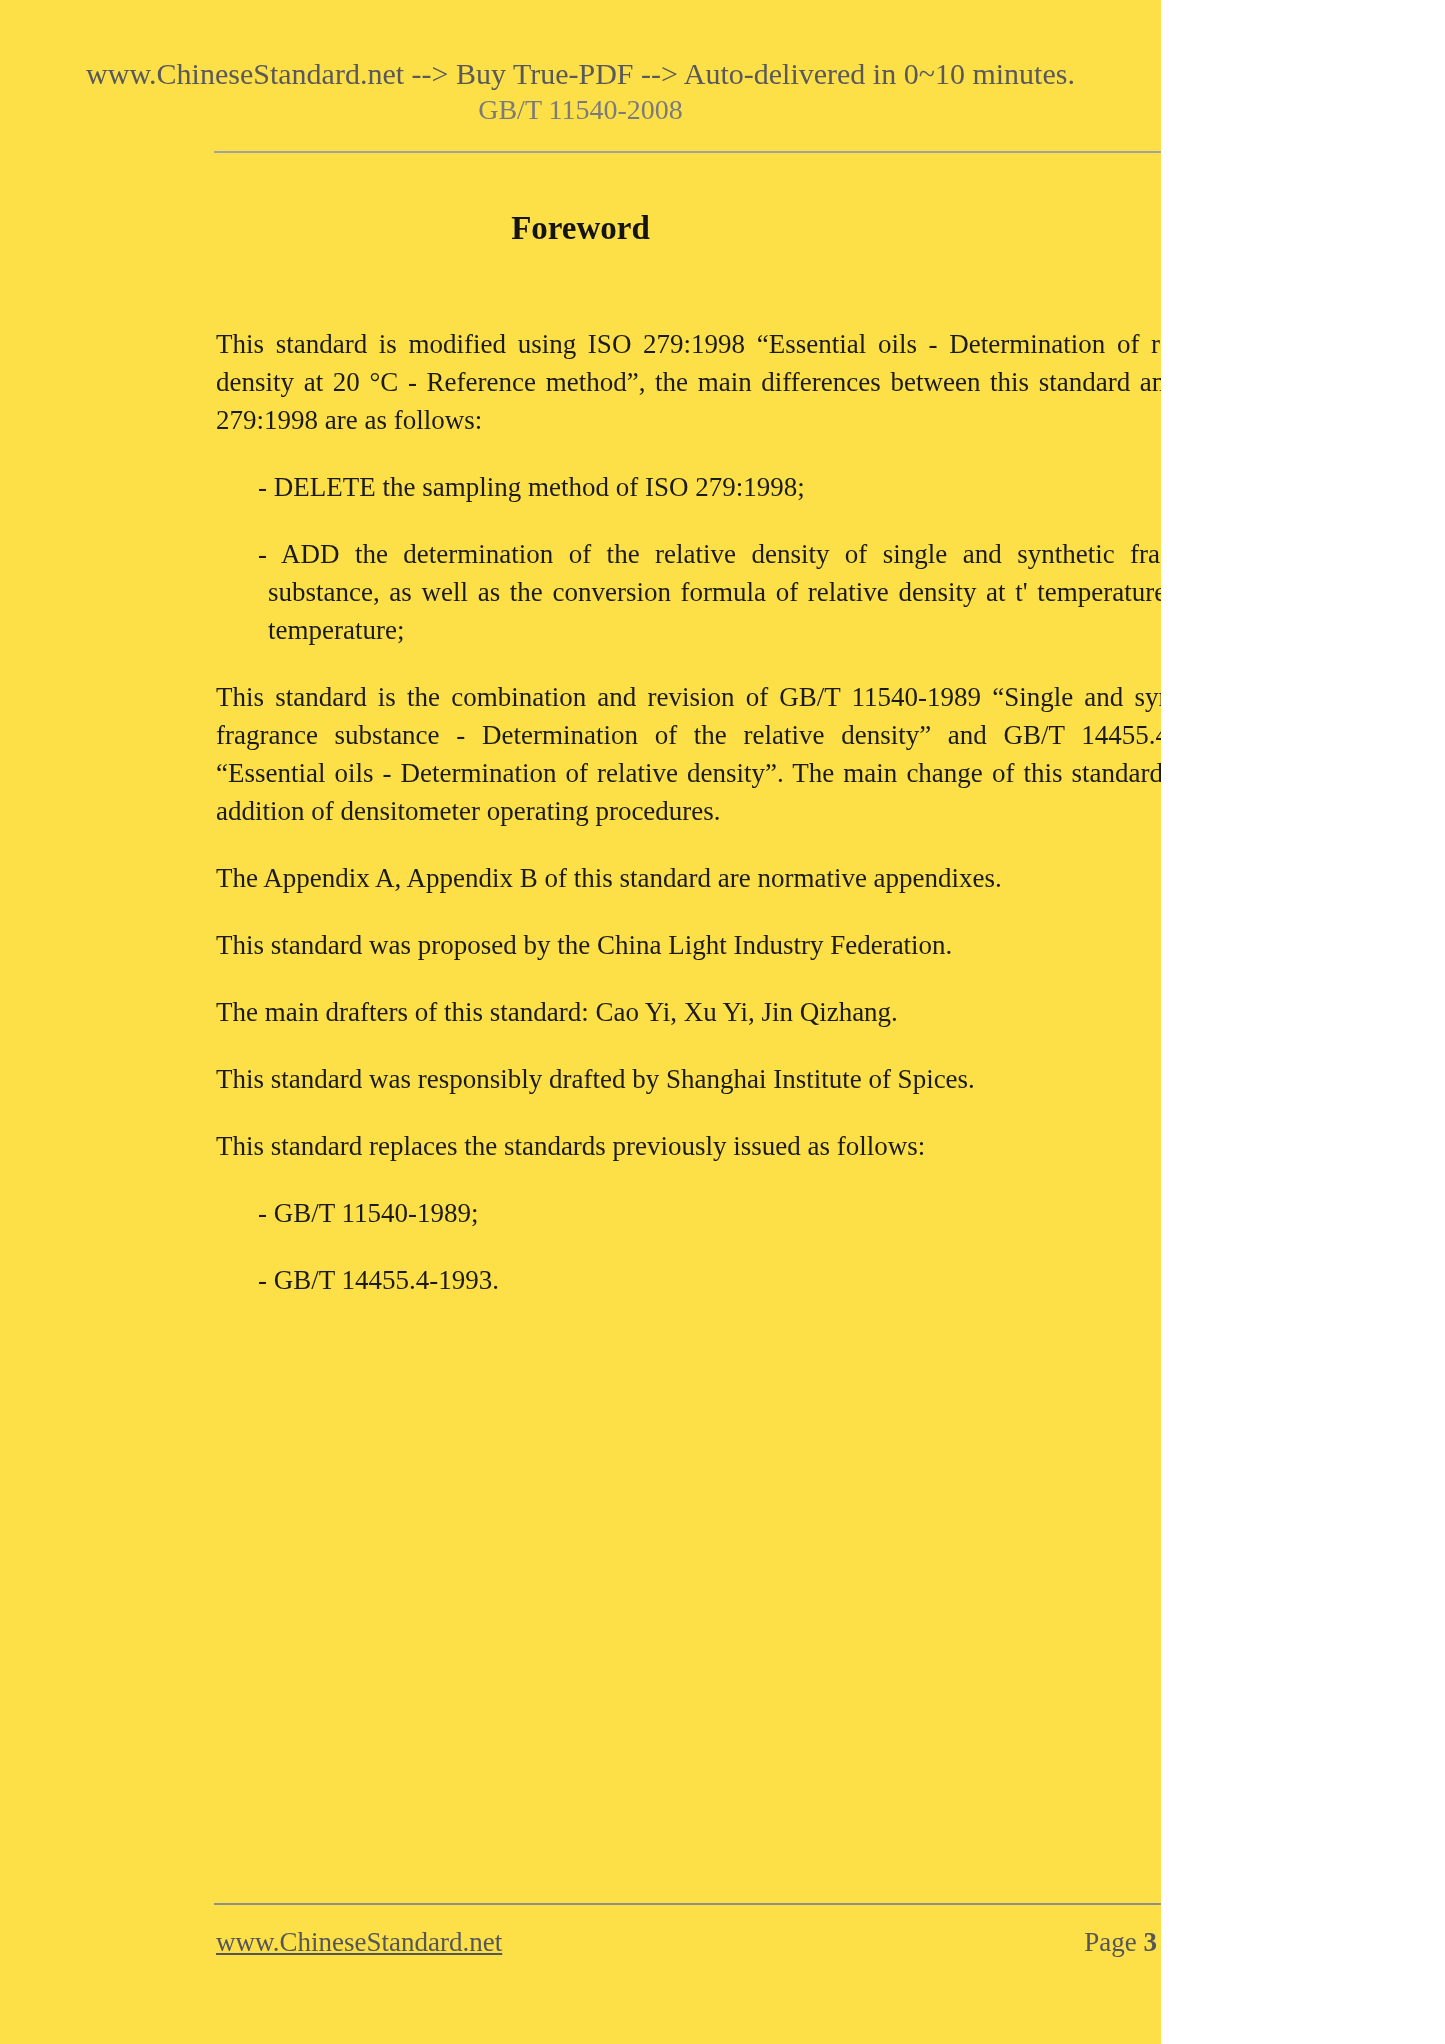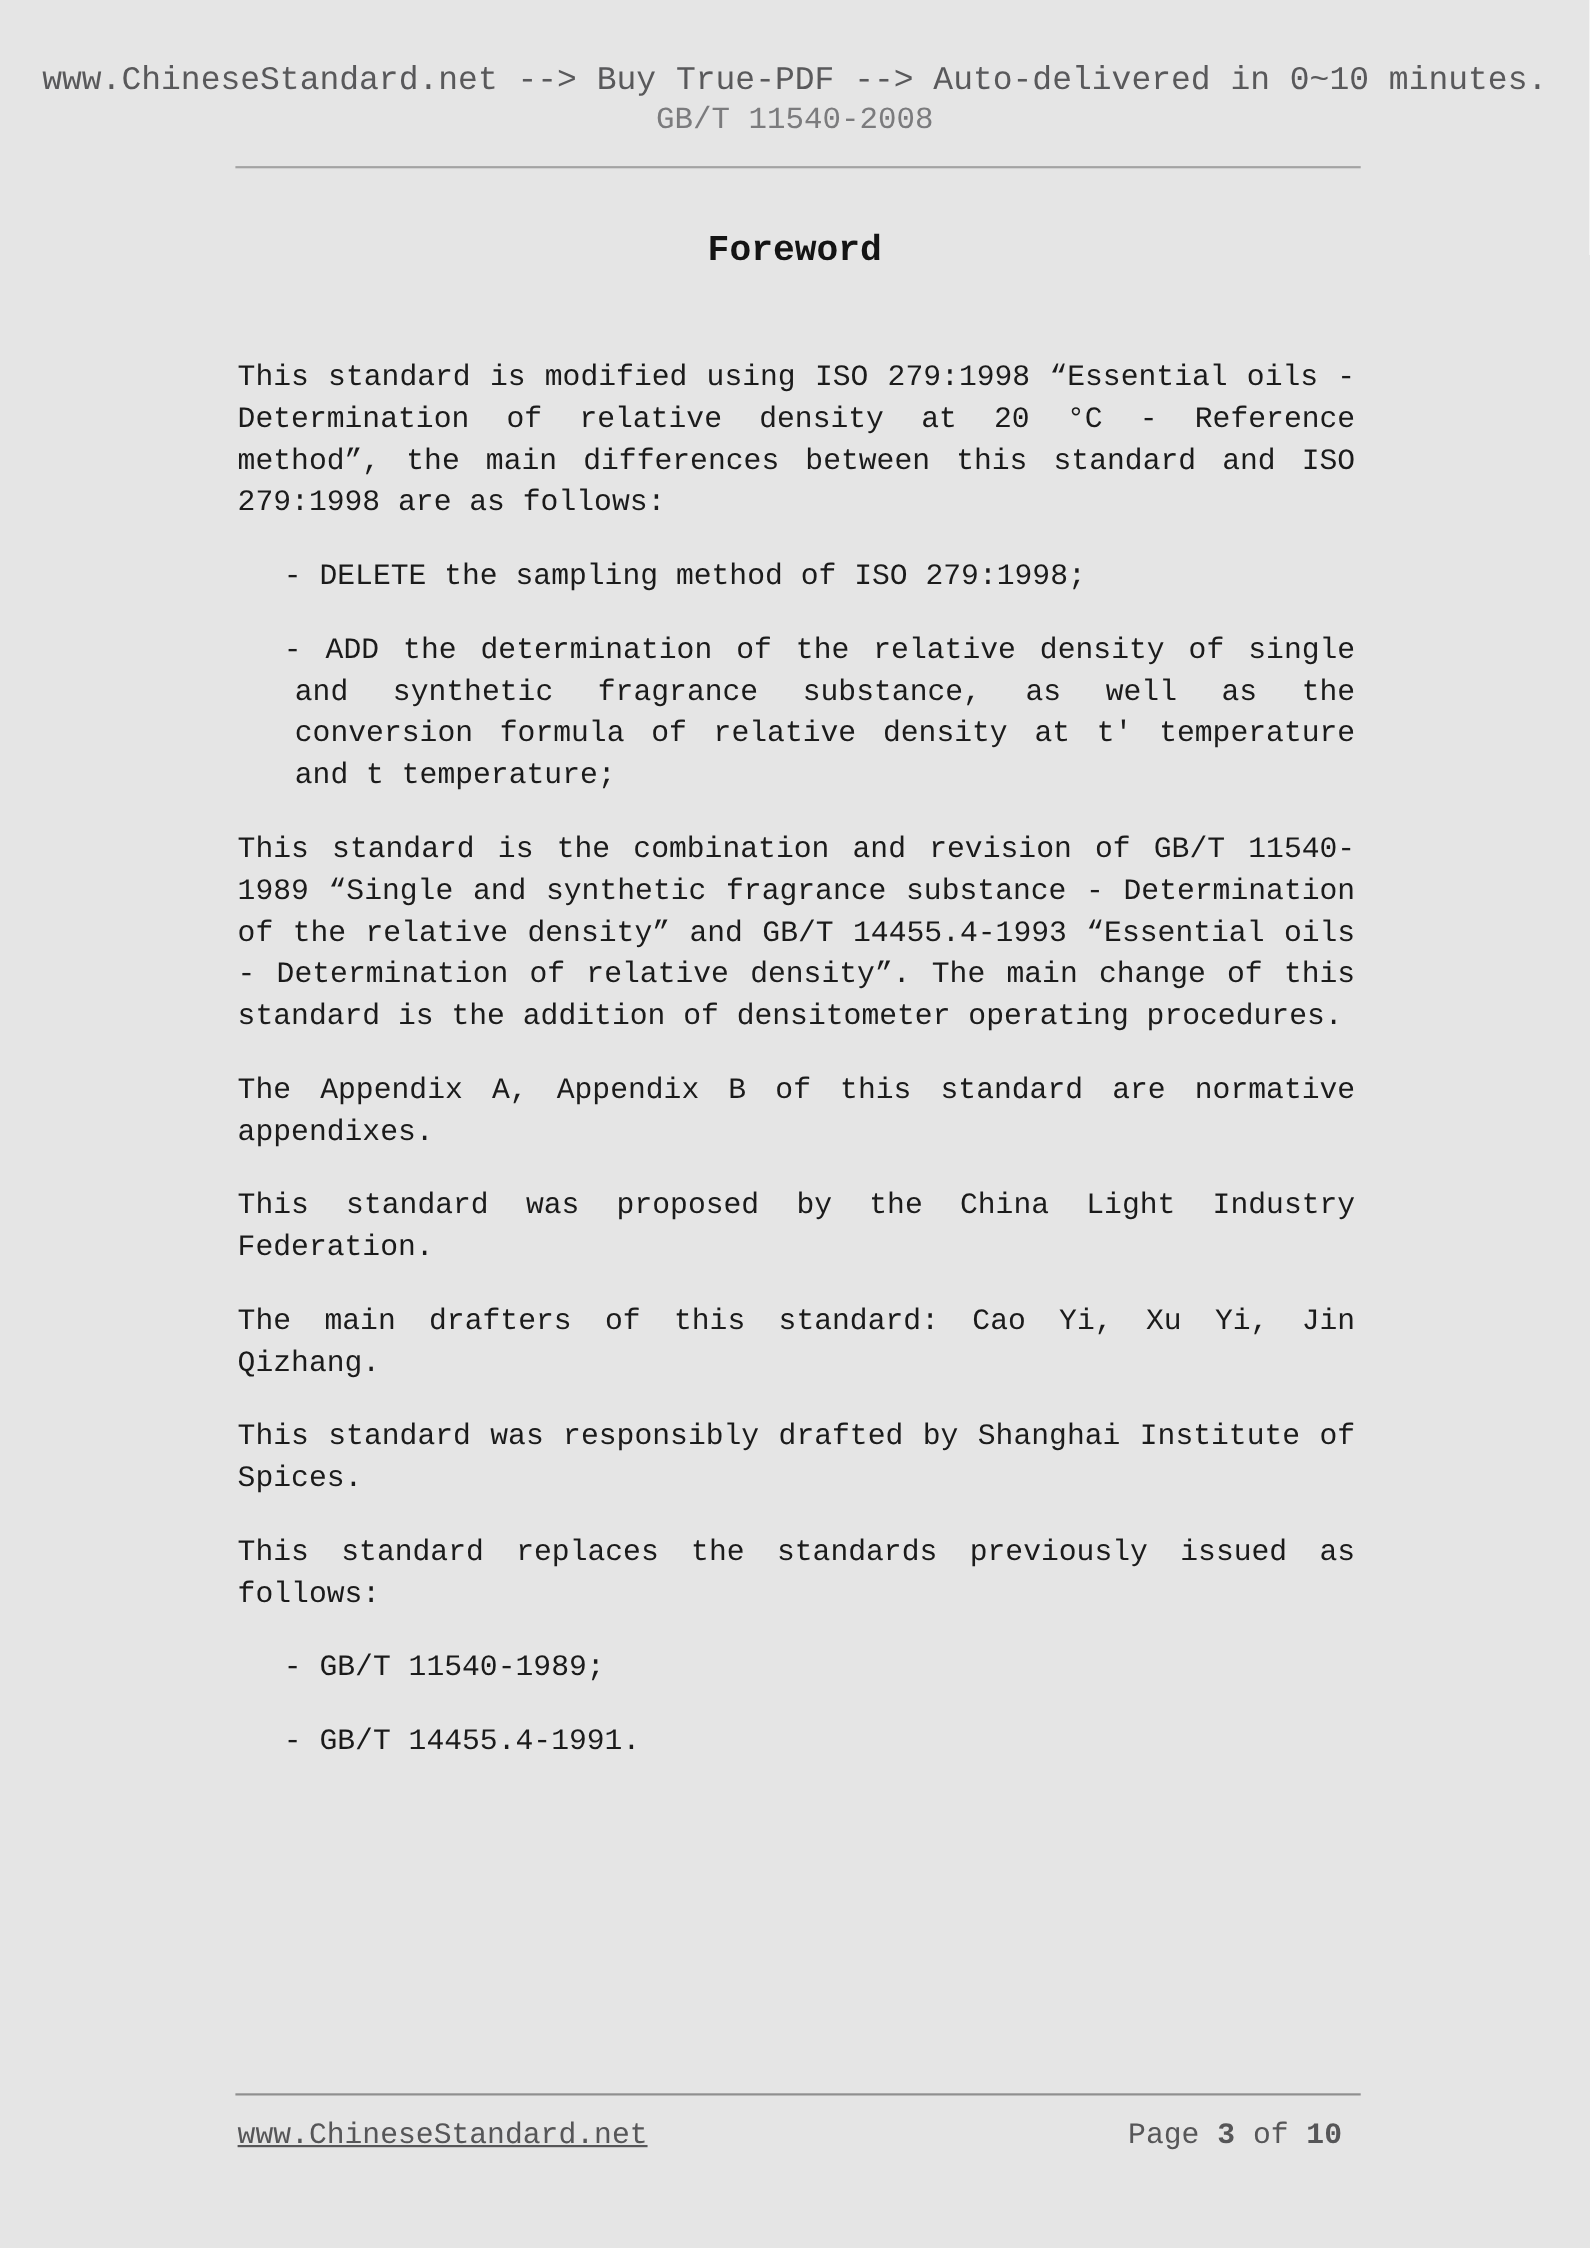--- a/index.html
+++ b/index.html
@@ -1,21 +1,21 @@
 <!DOCTYPE html>
 <html><head>
 <meta charset="utf-8">
 <style>
   html, body { margin: 0; padding: 0; background: #ffffff; }
   .page {
     position: relative;
-    width: 1445px;
+    width: 1161px;
     height: 2044px;
-    background: #e5e5e5;
-    font-family: Liberation Mono, monospace;
+    background: #fde047;
+    font-family: Liberation Serif, serif;
     overflow: hidden;
   }
   .header {
     position: absolute;
     top: 56px; left: 0; right: 0;
     text-align: center;
   }
   .header-line1 {
     font-size: 30px;
     line-height: 36px;
@@ -100,21 +100,21 @@
     <p class="paragraph">This standard is modified using ISO 279:1998 “Essential oils - Determination of relative density at 20 °C - Reference method”, the main differences between this standard and ISO 279:1998 are as follows:</p>
     <p class="bullet">- DELETE the sampling method of ISO 279:1998;</p>
     <p class="bullet">- ADD the determination of the relative density of single and synthetic fragrance substance, as well as the conversion formula of relative density at t' temperature and t temperature;</p>
     <p class="paragraph">This standard is the combination and revision of GB/T 11540-1989 “Single and synthetic fragrance substance - Determination of the relative density” and GB/T 14455.4-1993 “Essential oils - Determination of relative density”. The main change of this standard is the addition of densitometer operating procedures.</p>
     <p class="paragraph">The Appendix A, Appendix B of this standard are normative appendixes.</p>
     <p class="paragraph">This standard was proposed by the China Light Industry Federation.</p>
     <p class="paragraph">The main drafters of this standard: Cao Yi, Xu Yi, Jin Qizhang.</p>
     <p class="paragraph">This standard was responsibly drafted by Shanghai Institute of Spices.</p>
     <p class="paragraph">This standard replaces the standards previously issued as follows:</p>
     <p class="bullet">- GB/T 11540-1989;</p>
-    <p class="bullet">- GB/T 14455.4-1991.</p>
+    <p class="bullet">- GB/T 14455.4-1993.</p>
   </div>
 
   <div class="footer-rule"></div>
 
   <div class="footer">
     <span class="footer-site">www.ChineseStandard.net</span>
     <span class="page-info">
       <span>Page</span>
       <strong>3</strong>
       <span>of</span>

